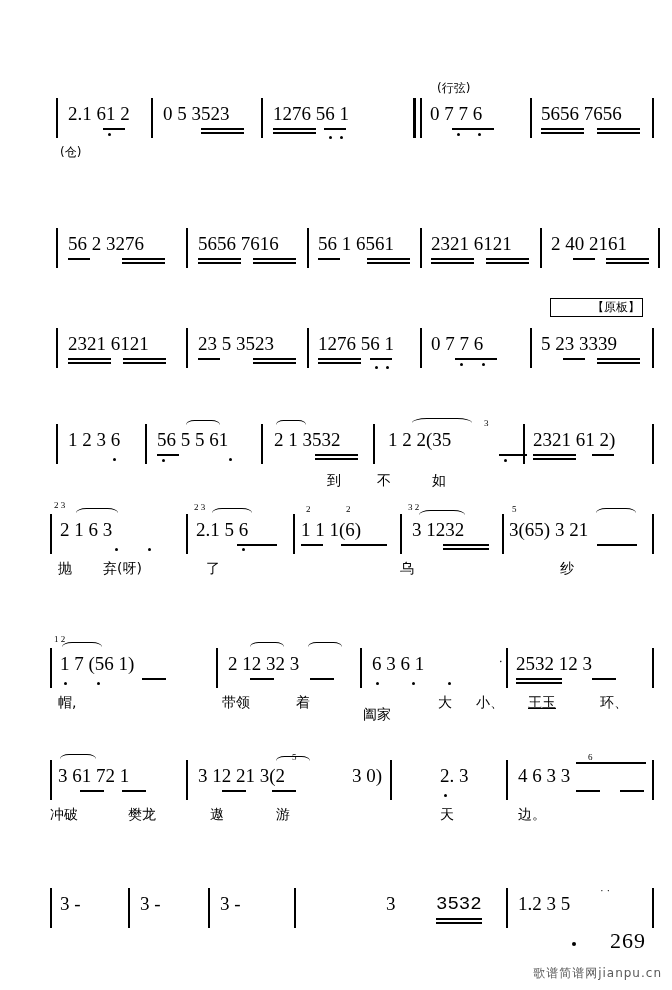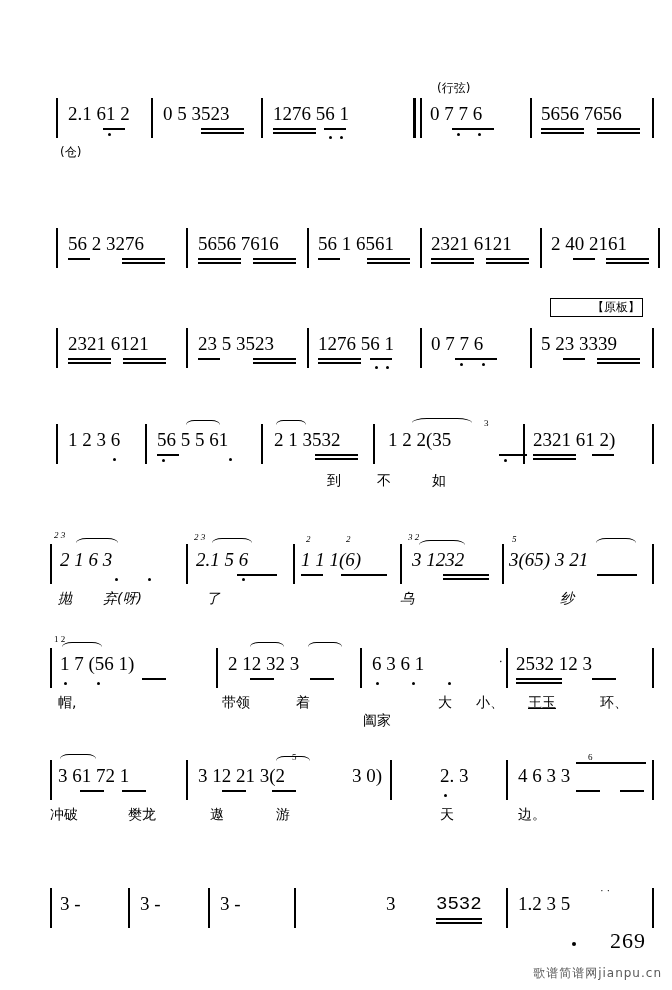--- a/index.html
+++ b/index.html
@@ -219,21 +219,21 @@
     <div class="beam" style="left:533px;top:36px;width:43px;"></div>
     <div class="beam" style="left:533px;top:40px;width:43px;"></div>
     <div class="beam" style="left:592px;top:36px;width:22px;"></div>
     <div class="barline" style="left:652px;top:6px;height:40px;"></div>
 
     <div class="lyric" style="left:327px;top:54px;">到</div>
     <div class="lyric" style="left:377px;top:54px;">不</div>
     <div class="lyric" style="left:432px;top:54px;">如</div>
   </div>
 
-  <div class="system" style="top:530px;height:86px;font-style:italic;">
+  <div class="system" style="top:500px;height:86px;">
     <div class="cell tiny" style="left:54px;top:0px;">2 3</div>
     <div class="barline" style="left:50px;top:14px;height:40px;"></div>
     <div class="slur" style="left:76px;top:8px;width:42px;"></div>
     <div class="cell num" style="left:60px;top:20px;">2 1 6 3</div>
     <div class="dot" style="left:115px;top:48px;"></div>
     <div class="dot" style="left:148px;top:48px;"></div>
     <div class="barline" style="left:186px;top:14px;height:40px;"></div>
 
     <div class="cell tiny" style="left:194px;top:2px;">2 3</div>
     <div class="slur" style="left:212px;top:8px;width:40px;"></div>
@@ -295,21 +295,21 @@
 
     <div class="cell num" style="left:516px;top:20px;">2532 12 3</div>
     <div class="beam" style="left:516px;top:44px;width:46px;"></div>
     <div class="beam" style="left:516px;top:48px;width:46px;"></div>
     <div class="beam" style="left:592px;top:44px;width:24px;"></div>
     <div class="barline" style="left:652px;top:14px;height:40px;"></div>
 
     <div class="lyric" style="left:58px;top:60px;">帽,</div>
     <div class="lyric" style="left:222px;top:60px;">带领</div>
     <div class="lyric" style="left:296px;top:60px;">着</div>
-    <div class="lyric" style="left:363px;top:78px;">阖家</div>
+    <div class="lyric" style="left:363px;top:72px;">阖家</div>
     <div class="lyric" style="left:438px;top:60px;">大</div>
     <div class="lyric" style="left:476px;top:60px;">小、</div>
     <div class="lyric" style="left:528px;top:60px;text-decoration:underline;">王玉</div>
     <div class="lyric" style="left:600px;top:60px;">环、</div>
   </div>
 
   <div class="system" style="top:746px;height:86px;">
     <div class="barline" style="left:50px;top:14px;height:40px;"></div>
     <div class="slur" style="left:60px;top:8px;width:36px;"></div>
     <div class="cell num" style="left:58px;top:20px;">3 61 72 1</div>

